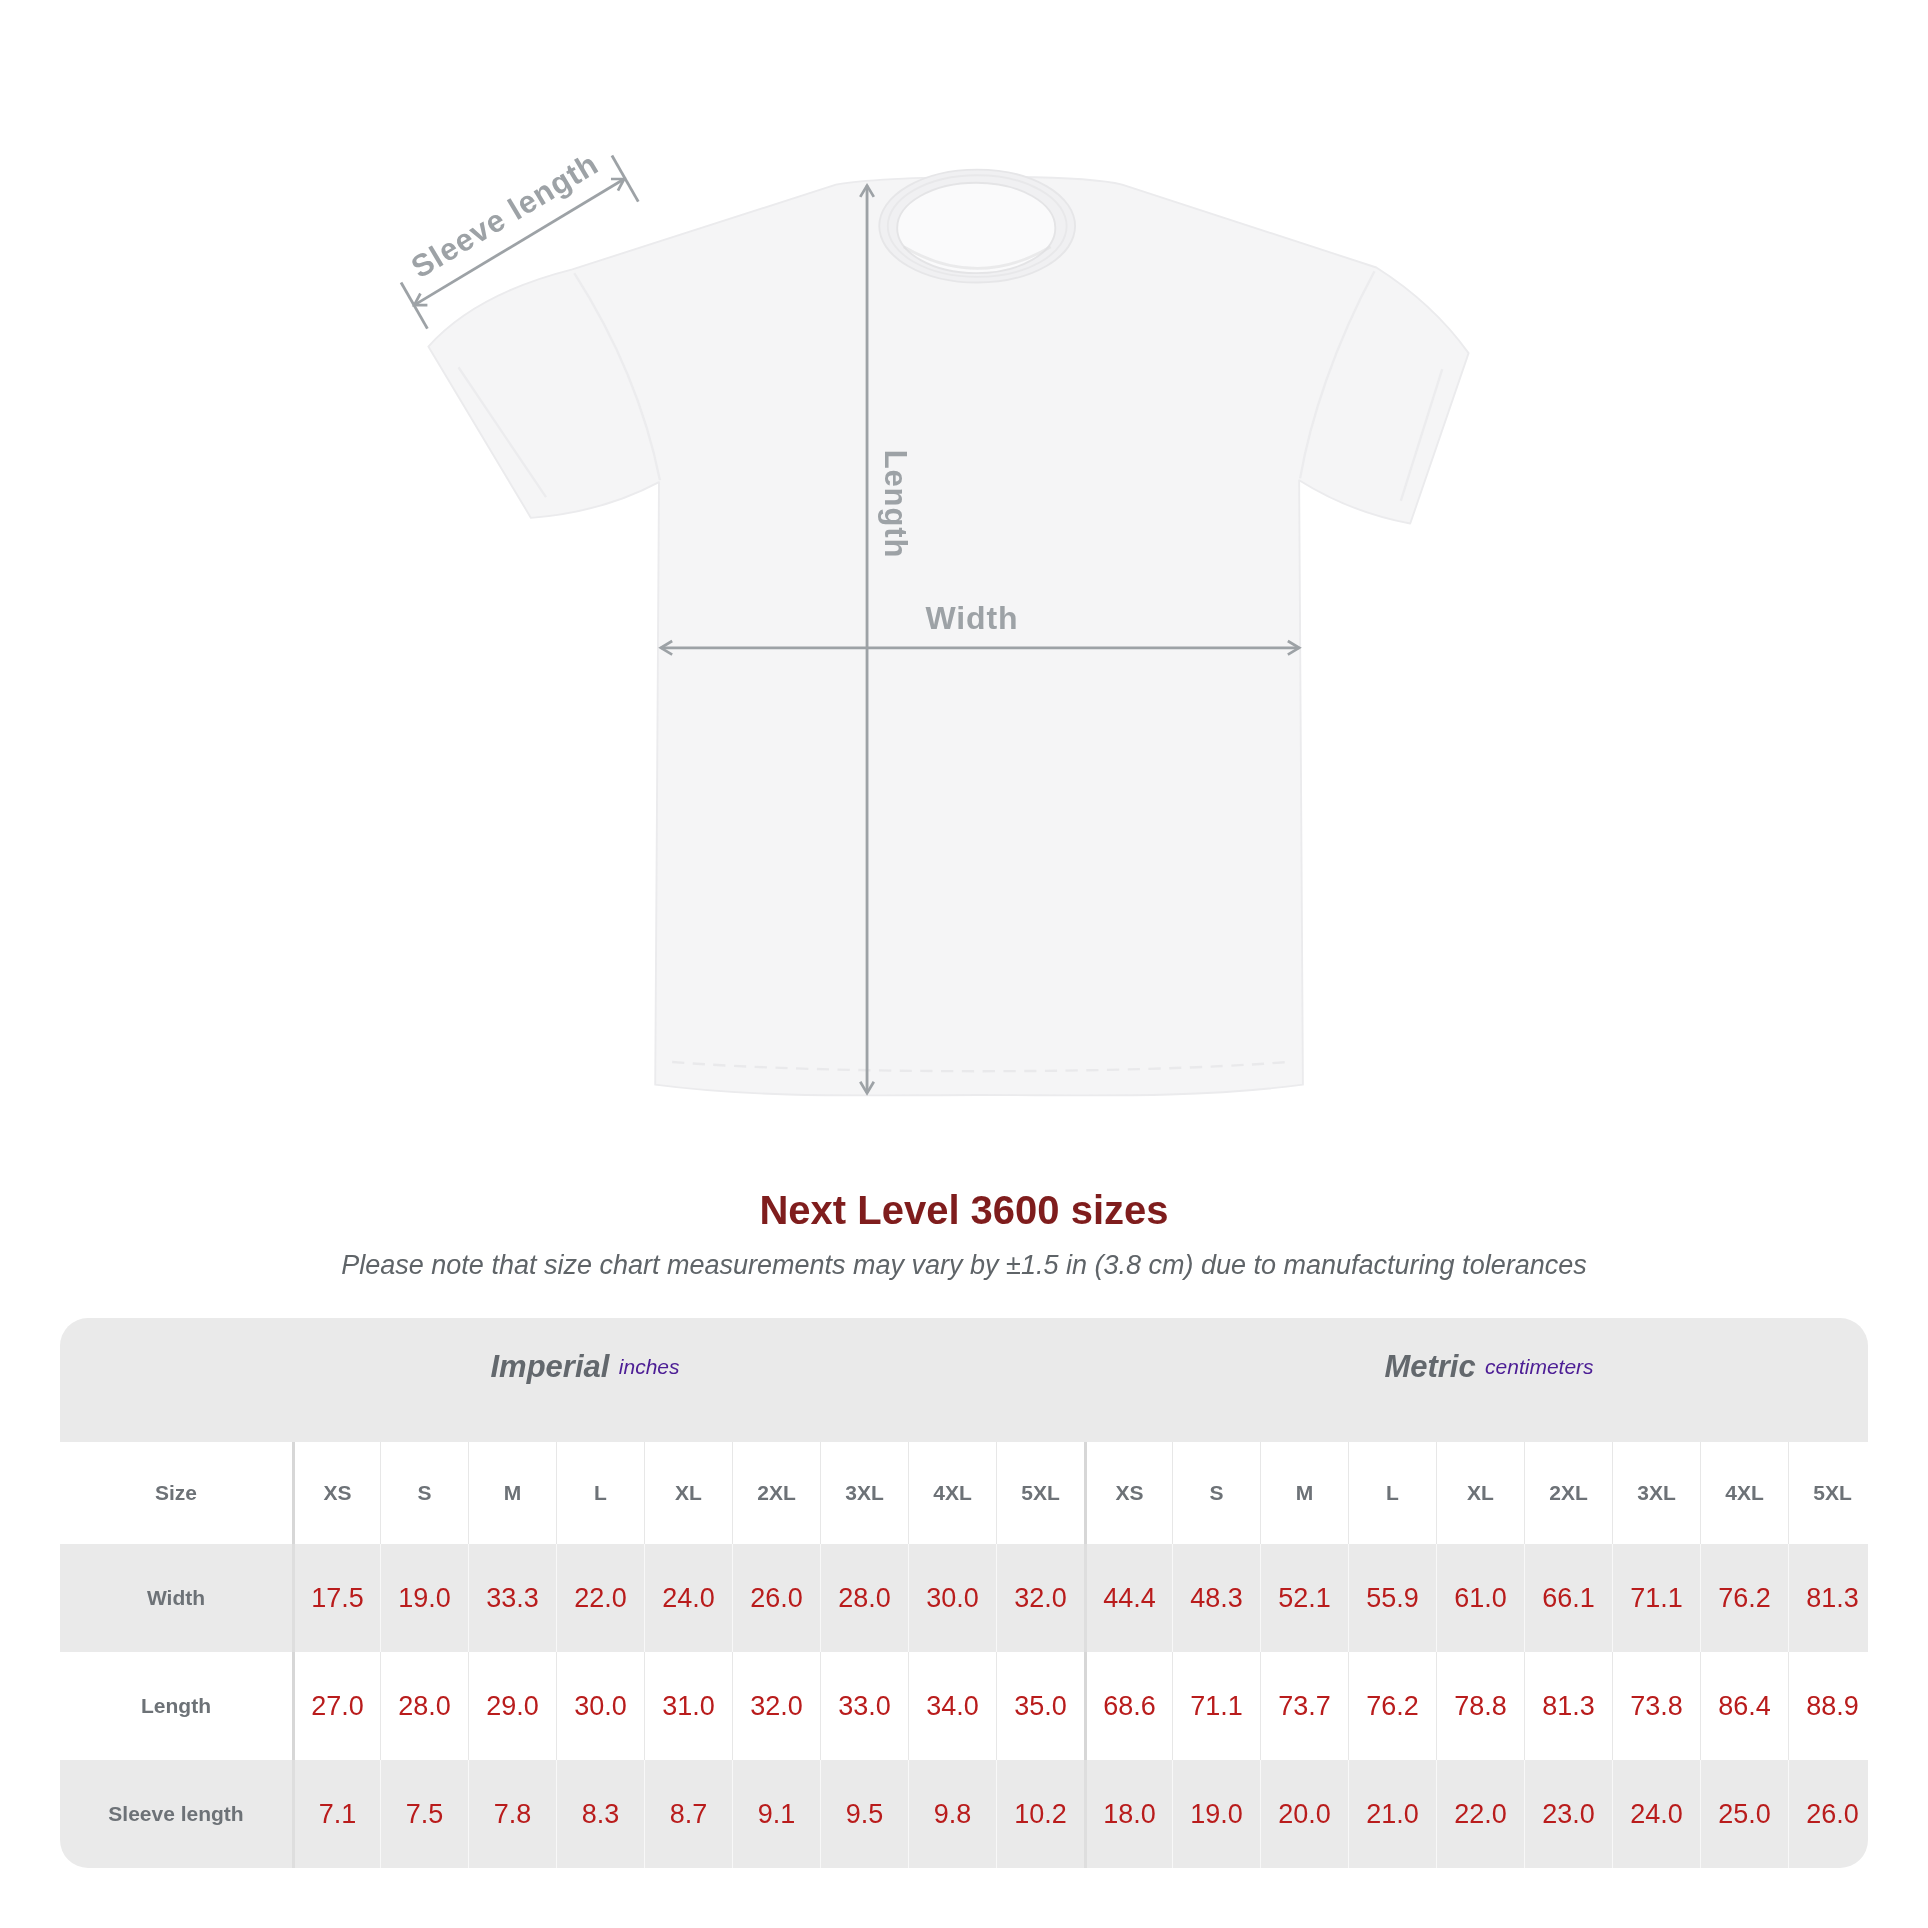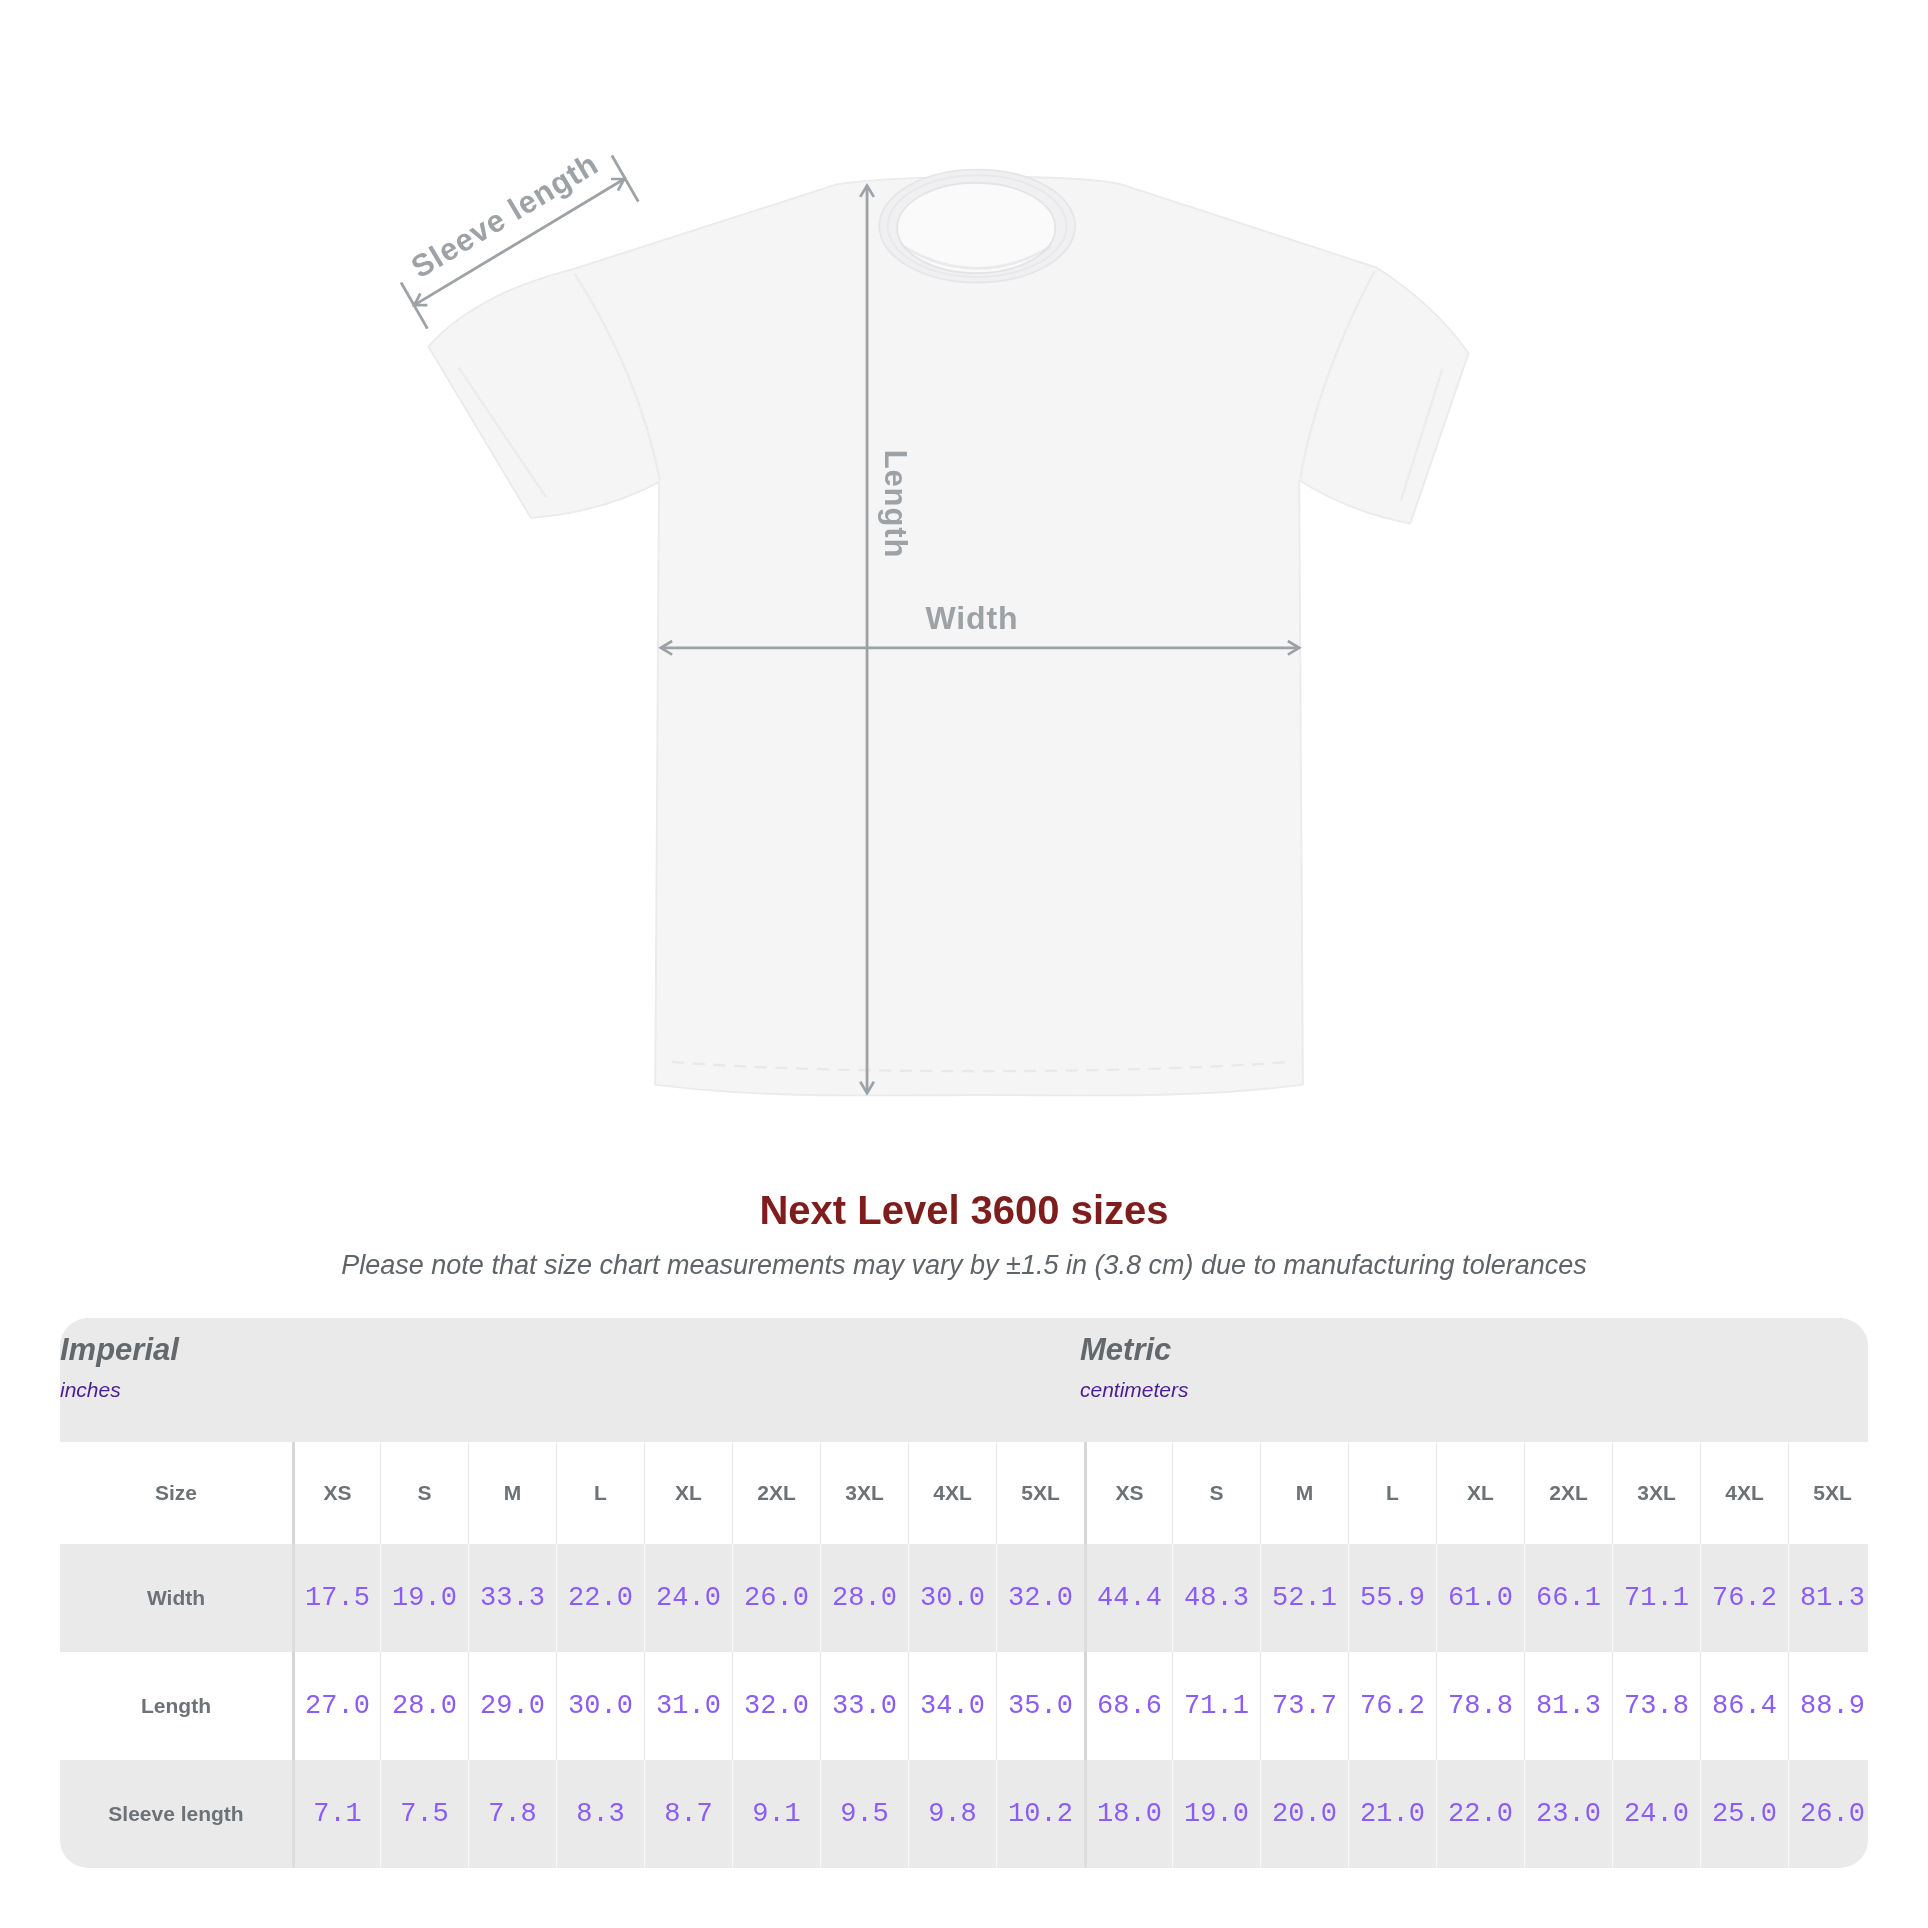--- a/index.html
+++ b/index.html
@@ -42,28 +42,28 @@
   .size-table { position: absolute; left: 60px; top: 1318px; width: 1808px; }
   .trow { display: grid; grid-template-columns: 232px repeat(18, 88px); }
   .trow.group { grid-template-columns: 1020px 788px; height: 124px;
     border-radius: 28px 28px 0 0; overflow: hidden; background: #eaeaea; }
   .trow.sizes  { height: 102px; background: #ffffff; }
   .trow.data   { height: 108px; }
   .trow.row-gray  { background: #eaeaea; }
   .trow.row-white { background: #ffffff; }
   .trow.last { border-radius: 0 0 28px 28px; overflow: hidden; }
 
-  .gcell { display: flex; flex-direction: column; 
-    justify-content: center; gap: 9.4px; padding-bottom: 26px; }
+  .gcell { display: flex; flex-direction: row; align-items: center;
+    justify-content: center; gap: 9.4px; padding-bottom: 26px; padding-left: 30px; }
   .gname { font-size: 31px; font-weight: bold; font-style: italic; color: #63686d; }
   .gunit { font-size: 21px; font-style: italic; color: #4c1d95; }
 
   .cell { display: flex; align-items: center; justify-content: center; }
   .label-cell, .head { font-size: 21px; font-weight: bold; color: #6d7277; }
-  .val { font-size: 27px; color: #8b5cf6; font-family: Liberation Mono, monospace; }
+  .val { font-size: 27px; color: #b91c1c; }
 
   
   .row-white .b  { border-left: 1.9px solid #e7e7e7; }
   .row-gray  .b  { border-left: 1.9px solid #f8f8f8; }
   
   .row-white .bs { border-left: 3.8px solid #d7d7d7; }
   .row-gray  .bs { border-left: 3.8px solid #dedede; }
 </style>
 </head>
 <body>

